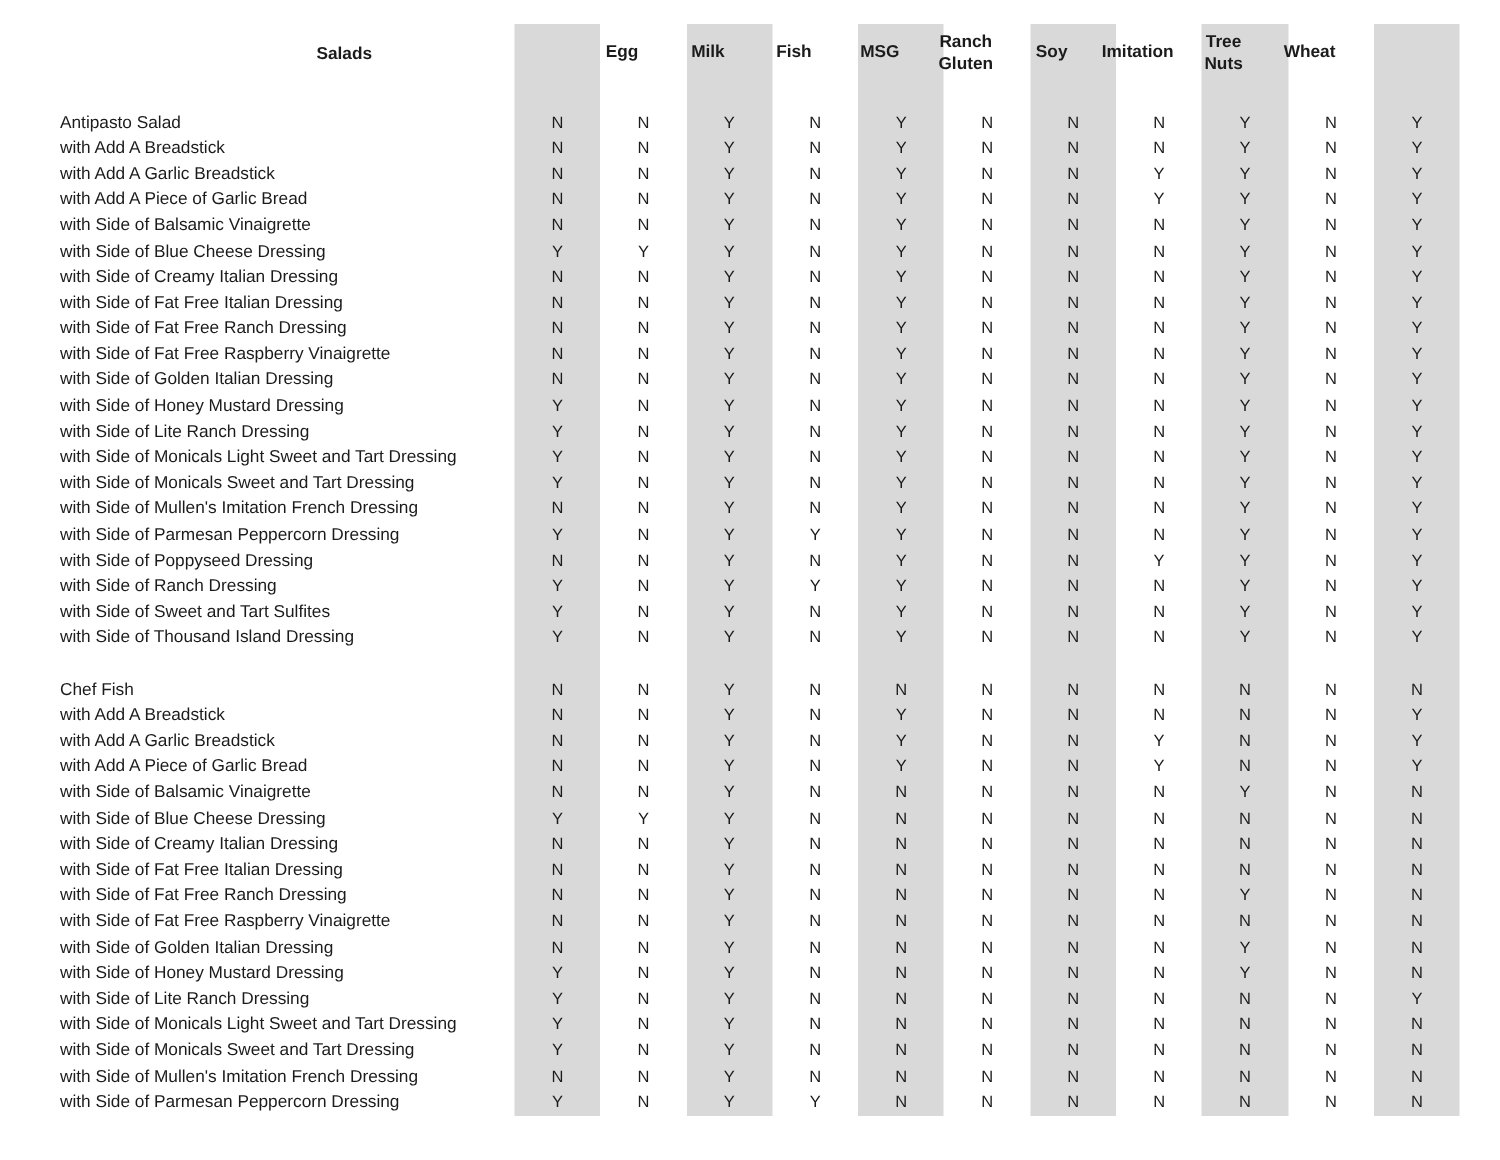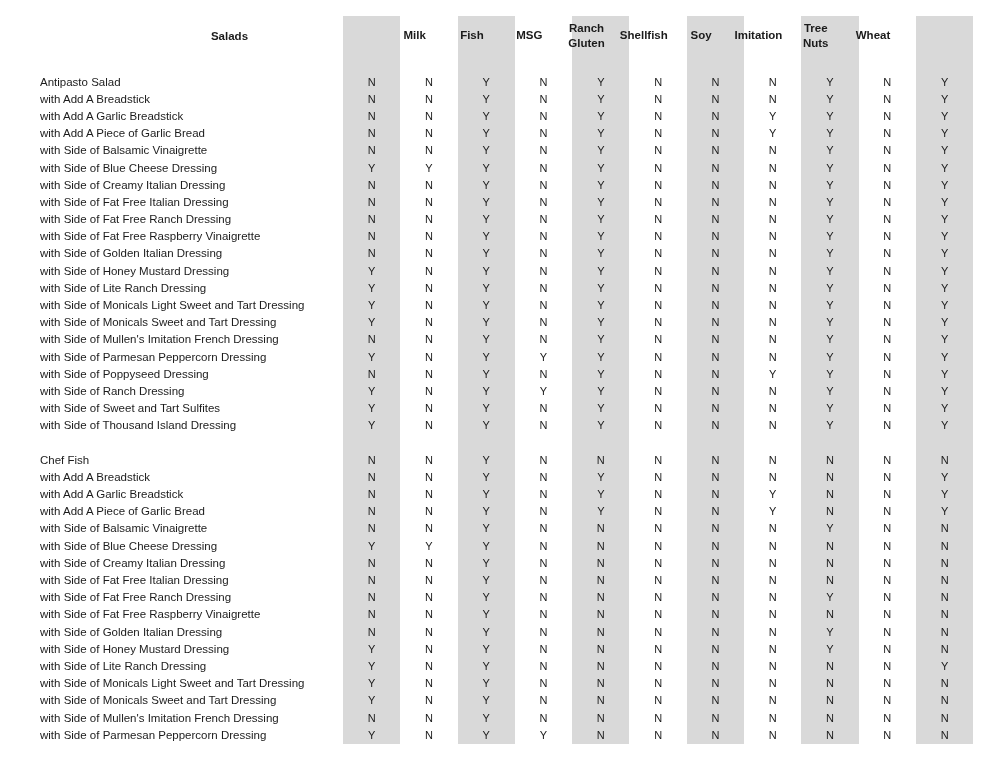--- a/index.html
+++ b/index.html
@@ -34,26 +34,26 @@
   <div id="bands">
       <div class="band" style="left: 343px;"></div>
       <div class="band" style="left: 457.6px;"></div>
       <div class="band" style="left: 572.2px;"></div>
       <div class="band" style="left: 686.8px;"></div>
       <div class="band" style="left: 801.4px;"></div>
       <div class="band" style="left: 916px;"></div>
     </div>
   <div class="header-row">
     <div class="label-header">Salads</div>
+  <div class="col-header">Egg</div>
       <div class="col-header">Milk</div>
       <div class="col-header">Fish</div>
       <div class="col-header">MSG</div>
       <div class="col-header">Ranch
 Gluten</div>
-      <div class="col-header">Shellfish</div>
       <div class="col-header">Soy</div>
       <div class="col-header">Imitation</div>
       <div class="col-header">Tree
 Nuts</div>
       <div class="col-header">Wheat</div>
     </div>
   <div id="rows">
       <div class="data-row">
     <div class="row-label">Antipasto Salad</div>
   <div class="cell">N</div>

